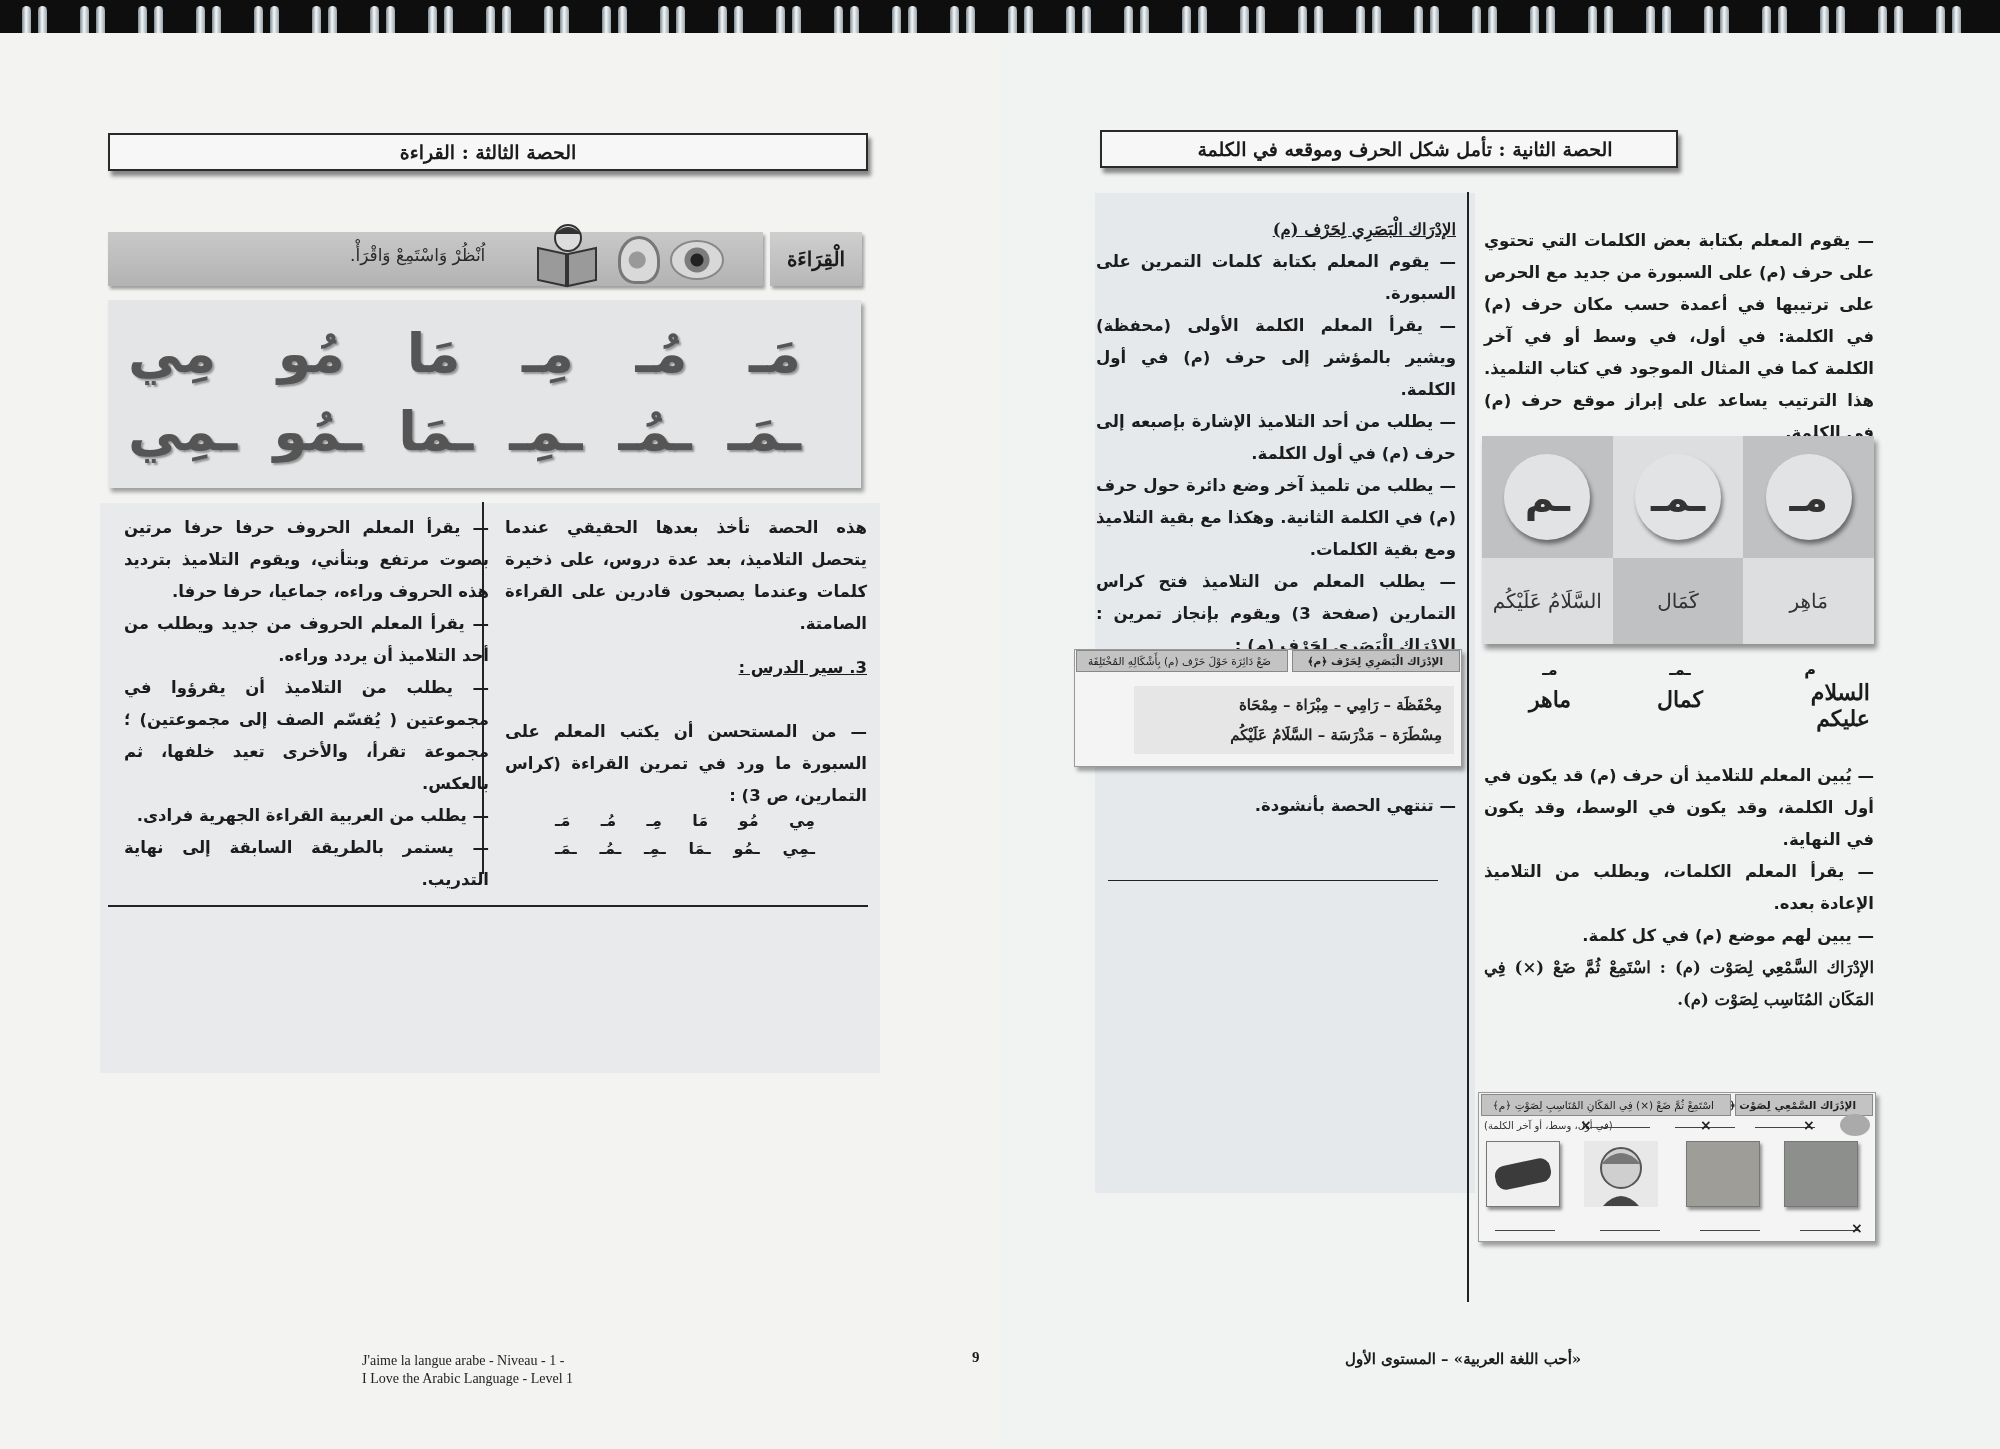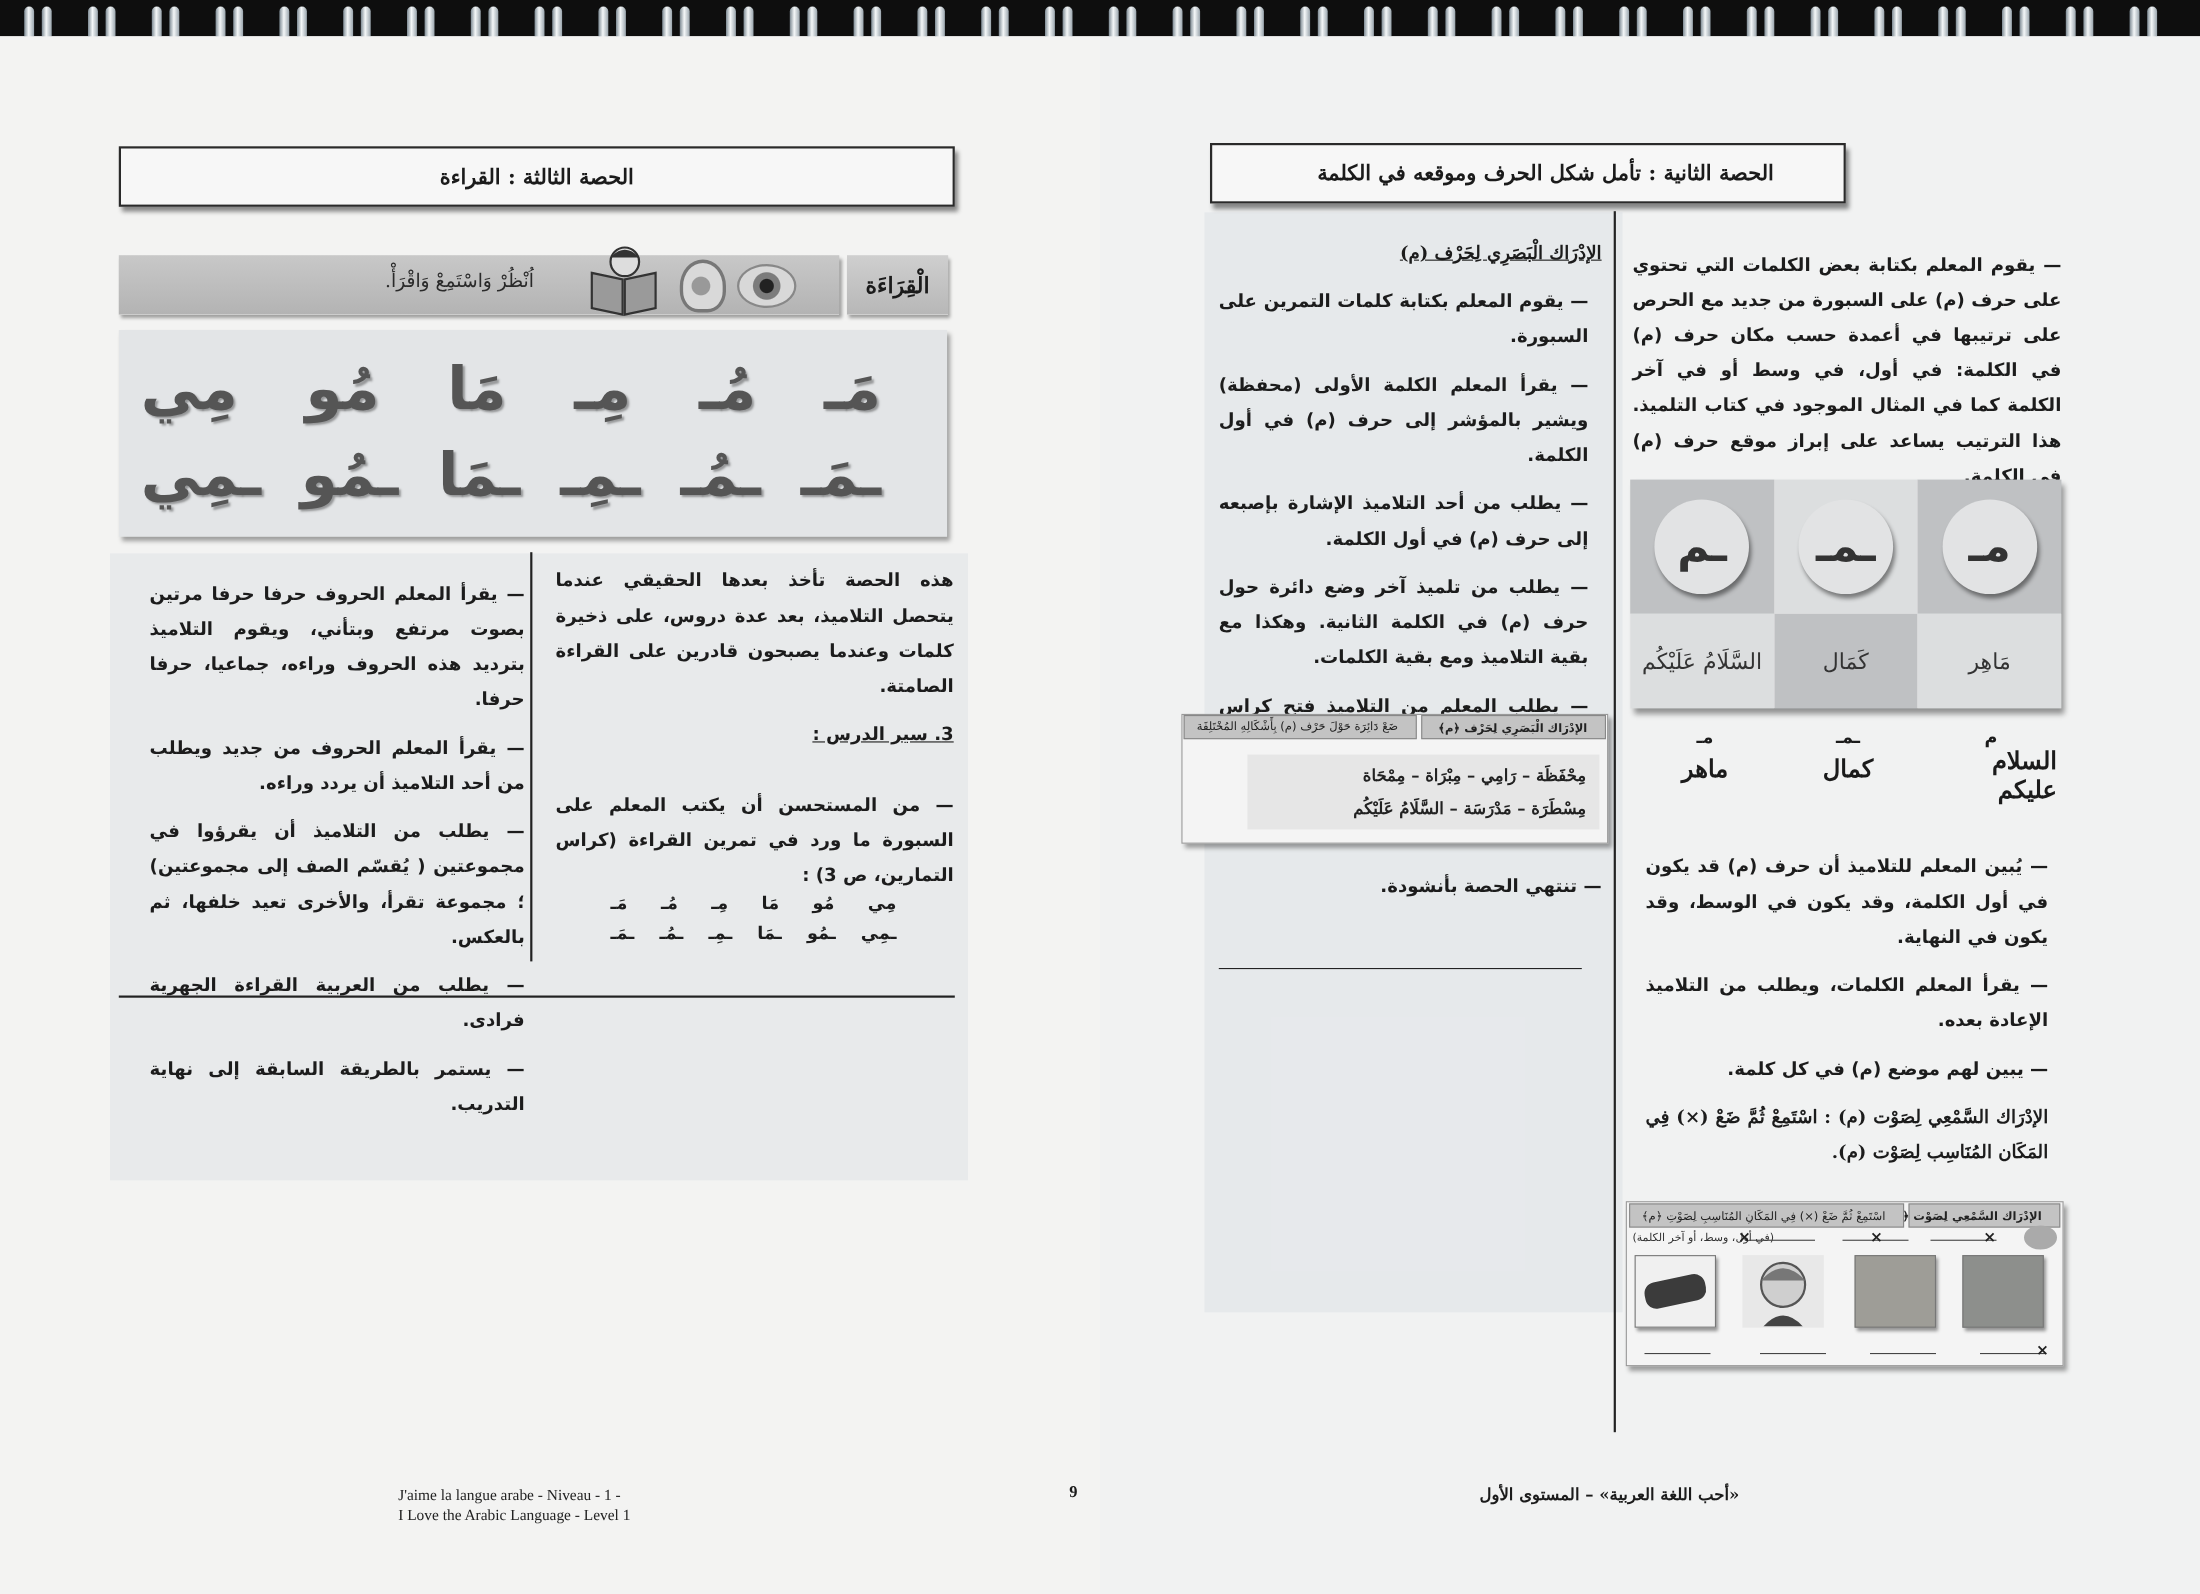--- a/index.html
+++ b/index.html
@@ -37,33 +37,33 @@
   .page {
     position: absolute; top: 33px; height: 1416px; background: #f3f3f2;
   }
   .page.left { left: 0; width: 1000px; }
   .page.right { left: 1000px; width: 1000px; background: #f1f2f2; }
   .ghost {
     position: absolute; background: rgba(160,170,190,0.12);
   }
 
   .title-box {
-    position: absolute; height: 55px;
+    position: absolute; height: 38px;
     background: #f7f7f7; border: 2px solid #2a2a2a;
     box-shadow: 3px 5px 4px rgba(0,0,0,0.45);
     display: flex; align-items: center; justify-content: center;
     font-family: "DejaVu Serif", serif; font-weight: bold; font-size: 19px;
     direction: rtl;
   }
   .body-text {
     position: absolute; direction: rtl; text-align: justify;
     font-family: "DejaVu Sans", sans-serif; font-weight: bold;
     font-size: 16.5px; line-height: 32px; color: #1c1c1c;
   }
-  .body-text p { margin: 12px; }
+  .body-text p { margin: 0; }
   .underline { text-decoration: underline; }
   .vline { position: absolute; width: 2px; background: #222; }
   .hline { position: absolute; height: 2px; background: #222; }
 
   
   .banner-tab {
     position: absolute; left: 770px; top: 232px; width: 92px; height: 54px;
     background: linear-gradient(#cfcfcf, #b7b7b7);
     box-shadow: 2px 3px 3px rgba(0,0,0,0.35);
     display: flex; align-items: center; justify-content: center;

